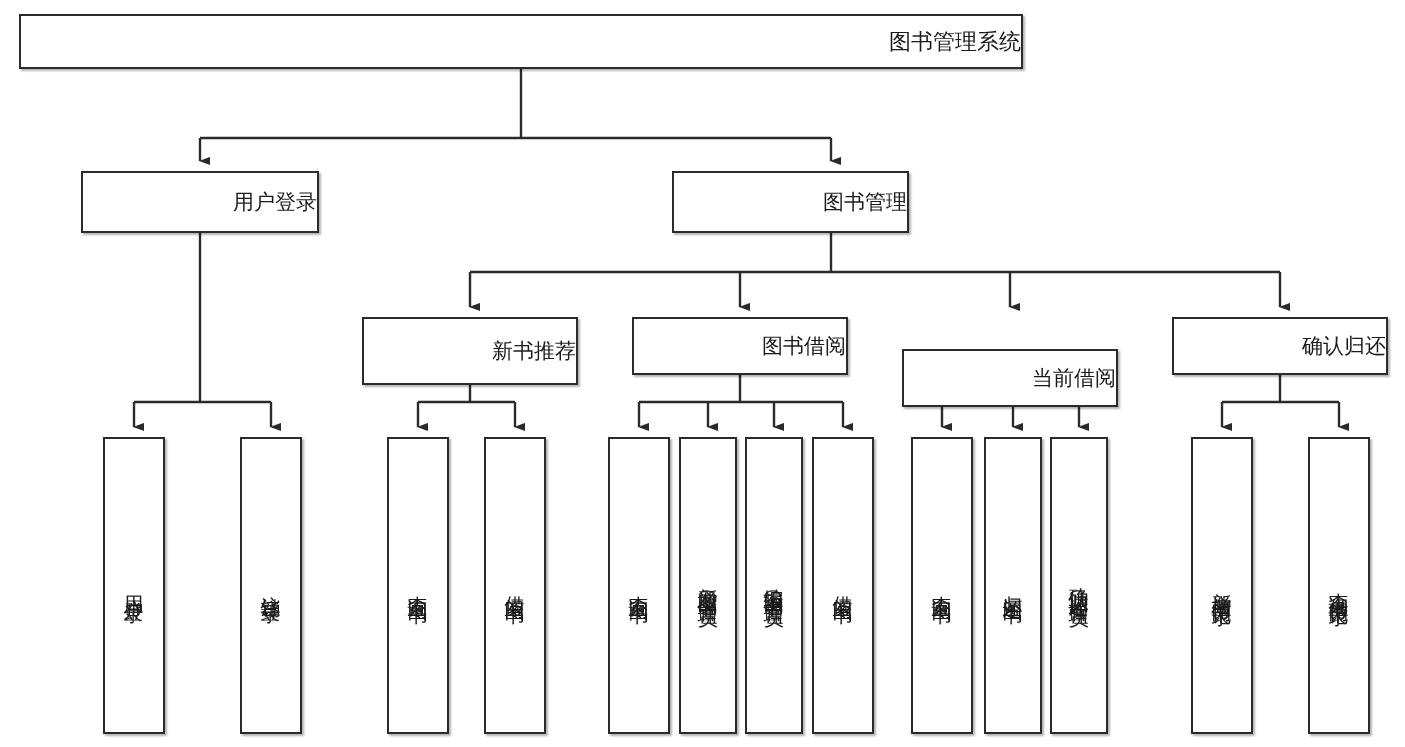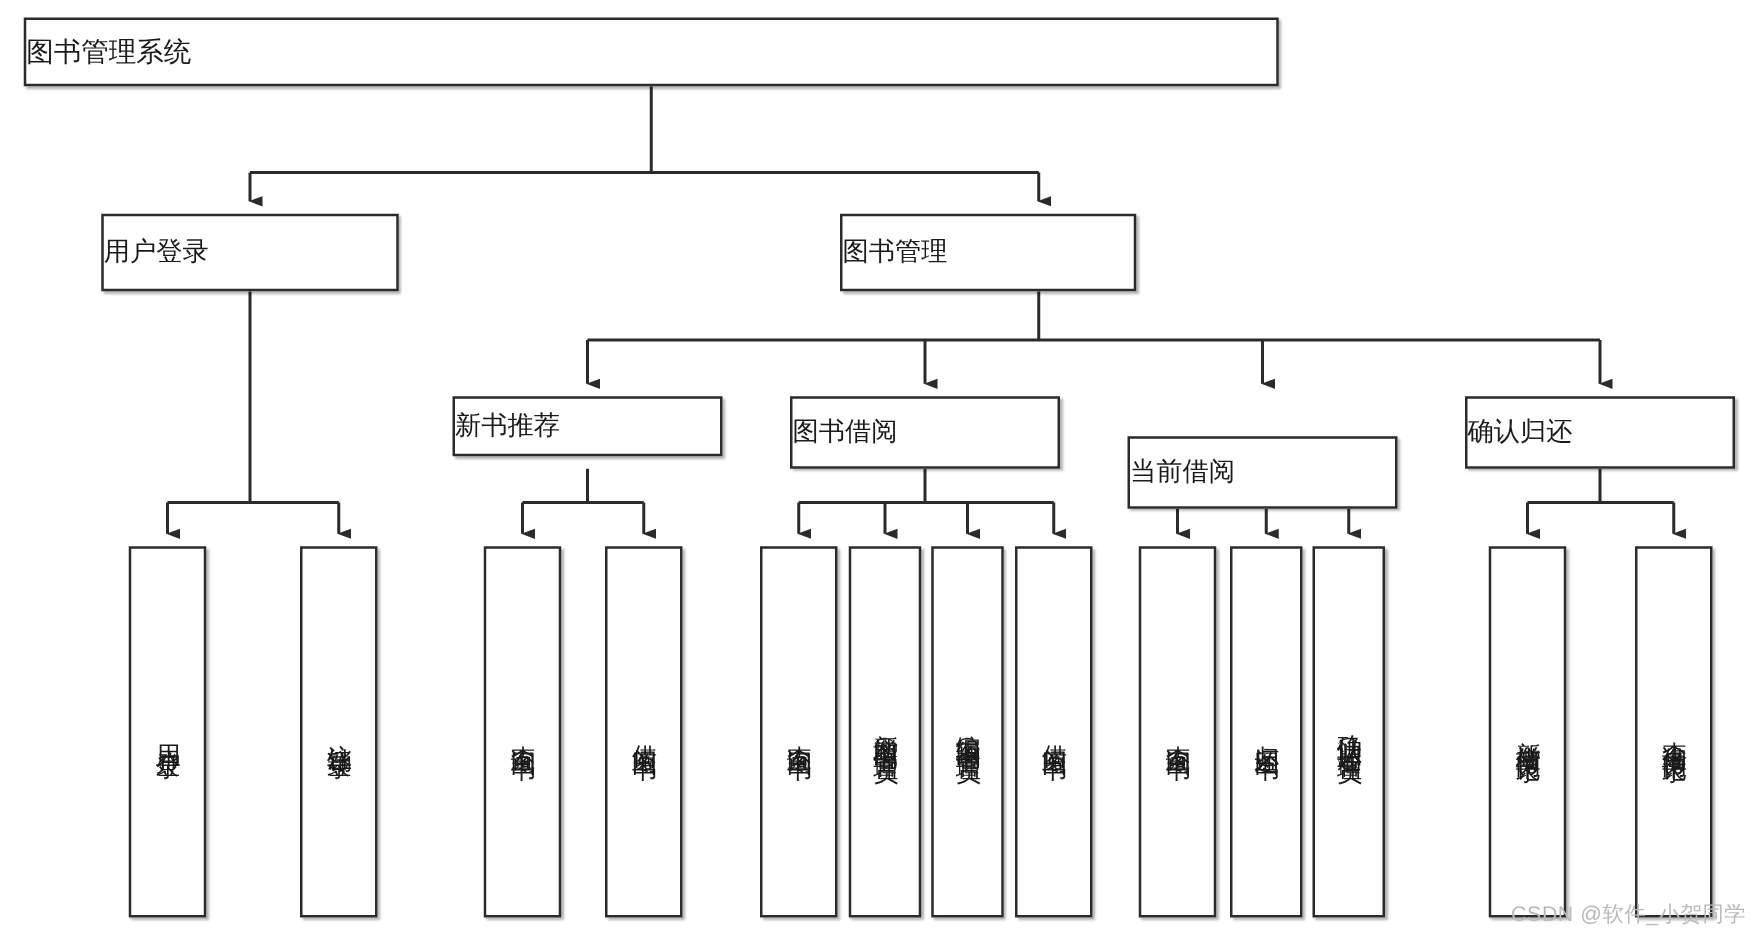--- a/index.html
+++ b/index.html
@@ -24,21 +24,21 @@
     width: 1405px; height: 747px;
     pointer-events: none;
   }
   .node {
     position: absolute;
     background: #ffffff;
     border: 2px solid #2b2b2b;
     box-shadow: 2px 2px 2px rgba(0,0,0,0.30);
     display: flex;
     align-items: center;
-    justify-content: flex-start;
+    justify-content: flex-end;
     color: #1a1a1a;
     z-index: 2;
   }
   .node .label {
     display: block;
     text-align: center;
     line-height: 1.25;
     white-space: nowrap;
   }
   .node.horiz .label {
@@ -122,21 +122,21 @@
   <div id="node-layer">
       <div class="node horiz root" style="left: 19px; top: 14px; width: 1004px; height: 55px;">
         <span class="label">图书管理系统</span>
       </div>
       <div class="node horiz" style="left: 81px; top: 171px; width: 238px; height: 62px;">
         <span class="label">用户登录</span>
       </div>
       <div class="node horiz" style="left: 672px; top: 171px; width: 237px; height: 62px;">
         <span class="label">图书管理</span>
       </div>
-      <div class="node horiz" style="left: 362px; top: 317px; width: 216px; height: 48px;">
+      <div class="node horiz" style="left: 362px; top: 317px; width: 216px; height: 68px;">
         <span class="label">新书推荐</span>
       </div>
       <div class="node horiz" style="left: 632px; top: 317px; width: 216px; height: 58px;">
         <span class="label">图书借阅</span>
       </div>
       <div class="node horiz" style="left: 902px; top: 317px; width: 216px; height: 58px; margin-top: 32px;">
         <span class="label">当前借阅</span>
       </div>
       <div class="node horiz" style="left: 1172px; top: 317px; width: 216px; height: 58px;">
         <span class="label">确认归还</span>
@@ -175,14 +175,13 @@
         <span class="label">确认归还（管理员）</span>
       </div>
       <div class="node vert" style="left: 1191px; top: 437px; width: 62px; height: 297px;">
         <span class="label">新增借阅记录</span>
       </div>
       <div class="node vert" style="left: 1308px; top: 437px; width: 62px; height: 297px;">
         <span class="label">查询借阅记录</span>
       </div>
     </div>
 
-  <div class="watermark">CSDN @软件_小贺同学</div>
 </div>
 
 </body></html>

